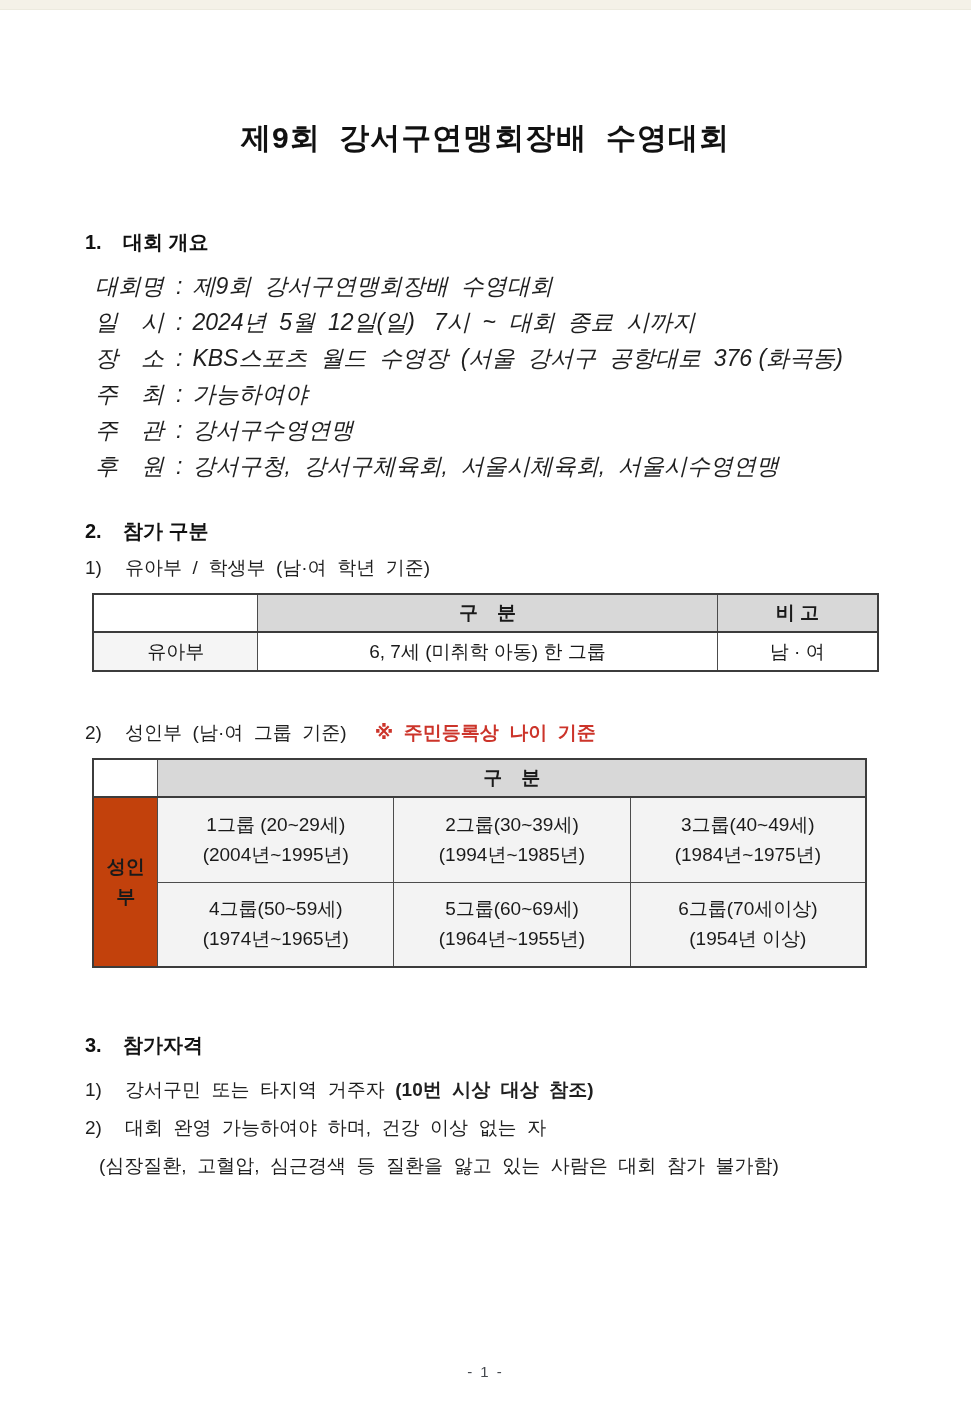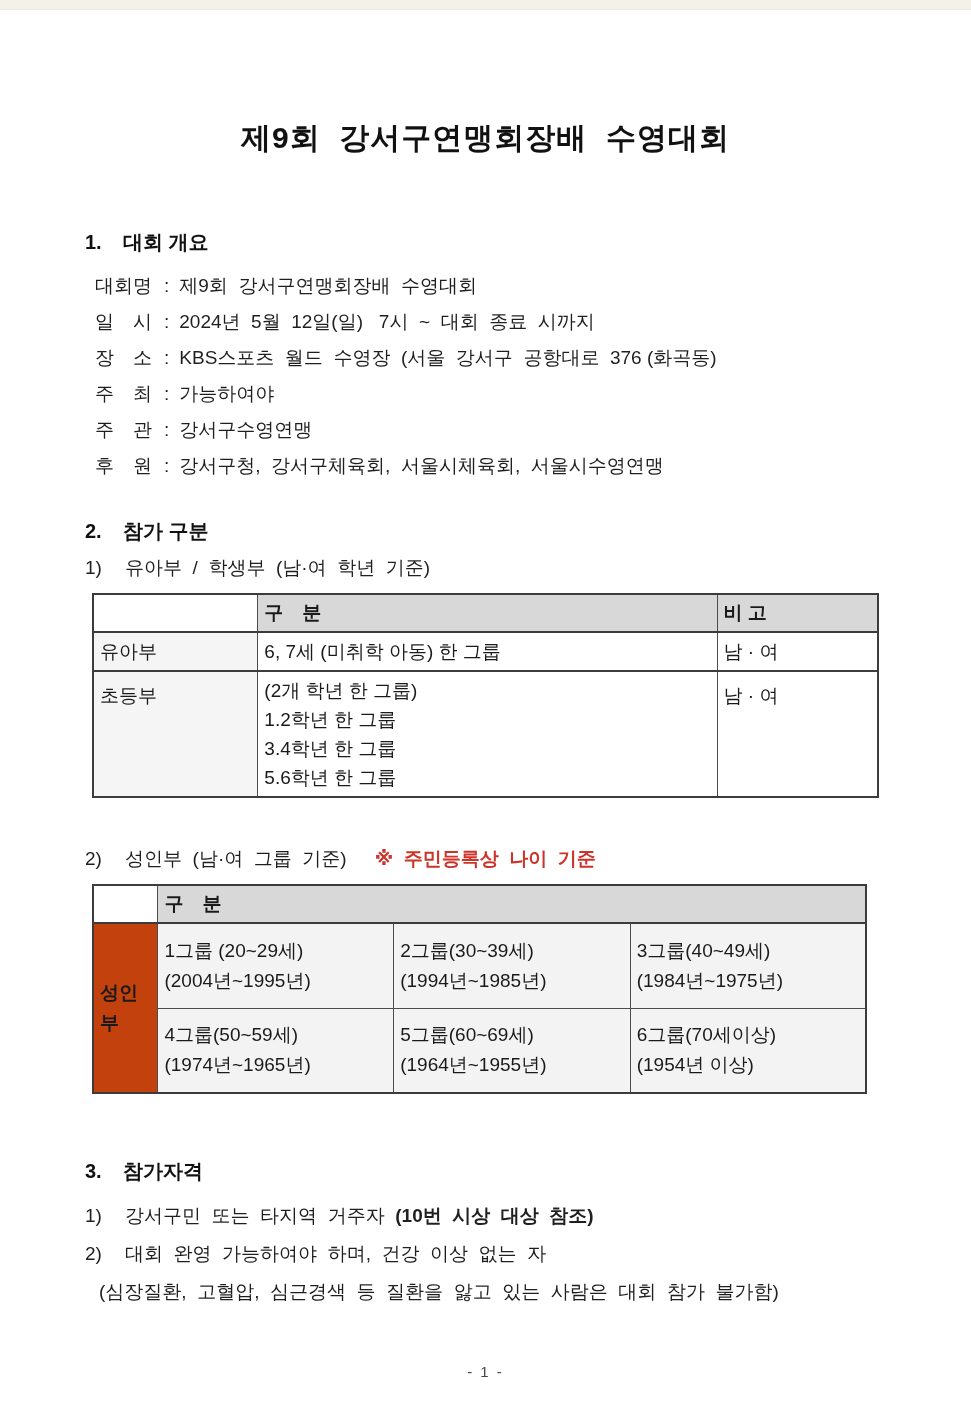--- a/index.html
+++ b/index.html
@@ -35,23 +35,24 @@
     font-weight: bold;
     color: #111;
     display: flex;
     align-items: baseline;
   }
   .section-heading .sec-no { width: 38px; }
   .sec1 { margin-top: 70px; }
   .overview-list { margin-top: 12px; padding-left: 10px; }
   .overview-item {
     display: flex;
-    font-size: 19px;
+    font-size: 23px;
     line-height: 36px;
     white-space: pre-wrap;
+    font-style: italic;
   }
   .overview-item .label { white-space: pre; }
   .overview-item .colon { padding: 0 10px 0 12px; }
   .sec2 { margin-top: 34px; }
   .sub-caption {
     margin-top: 10px;
     display: flex;
     align-items: baseline;
     font-size: 19px;
     white-space: pre-wrap;
@@ -68,21 +69,21 @@
     table-layout: fixed;
     margin-top: 12px;
     margin-left: 7px;
     font-size: 19px;
     color: #1a1a1a;
   }
   .tbl-youth { width: 787px; }
   .tbl-adult { width: 775px; }
   td, th {
     border: 1px solid #4c4c4c;
-    text-align: left;
+    text-align: center;
     vertical-align: middle;
     font-weight: normal;
     padding: 4px 6px;
   }
   table { border: 2px solid #3c3c3c; }
   .hdr-row th { background: #d8d8d8; height: 38px; white-space: pre-wrap; font-weight: bold; }
   .hdr-row th.blank { background: #ffffff; }
   .hdr-row { border-bottom: 2px solid #3c3c3c; }
   .cat-cell { background: #f5f5f5; }
   .tbl-youth td { line-height: 29px; }
@@ -180,30 +181,20 @@
       <th>구　분</th>
       <th>비 고</th>
     </tr>
     <tr>
       <td class="cat-cell">유아부</td>
       <td>
             <div>6, 7세 (미취학 아동) 한 그룹</div>
           </td>
       <td>남 · 여</td>
     </tr>
-    <tr class="row-sep">
-      <td class="cat-cell" style="vertical-align:top; padding-top:9px;">초등부</td>
-      <td>
-            <div>(2개 학년 한 그룹)</div>
-            <div>1.2학년 한 그룹</div>
-            <div>3.4학년 한 그룹</div>
-            <div>5.6학년 한 그룹</div>
-          </td>
-      <td style="vertical-align:top; padding-top:9px;">남 · 여</td>
-    </tr>
   </tbody>
     </table>
 
   <div class="sub-caption" style="margin-top:48px;">
     <span class="sub-no">2)</span>
     <span>성인부  (남·여  그룹  기준)</span>
     <span class="age-note">※  주민등록상  나이  기준</span>
   </div>
 
   <table class="tbl-adult">

